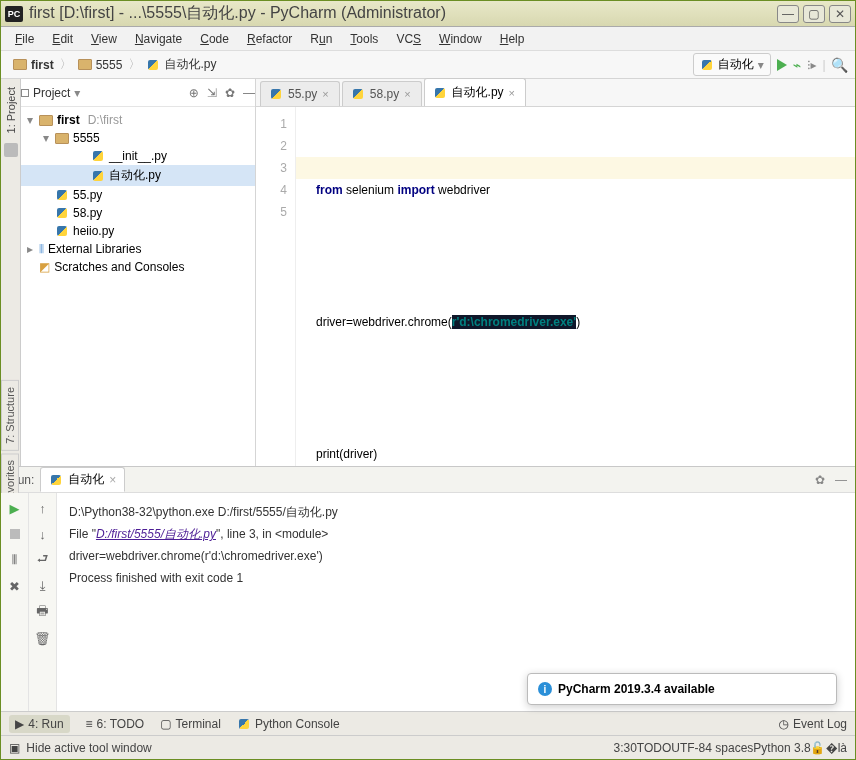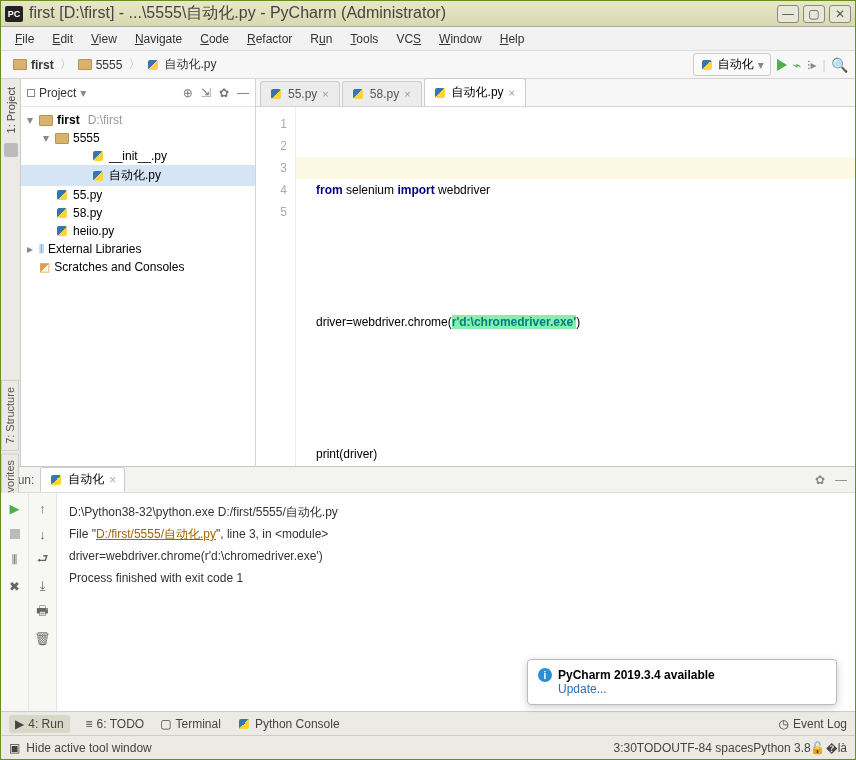--- a/index.html
+++ b/index.html
@@ -32,21 +32,21 @@
 .dots-btn{color:#888;cursor:pointer;}
 .search-btn{color:#666;font-size:14px;cursor:pointer;}
 
 
 .main { flex:1; display:flex; min-height:0; }
 .left-gutter { width:20px; background:#eceae4; border-right:1px solid #ccc; display:flex; flex-direction:column; align-items:center; padding-top:4px; gap:6px;}
 .left-gutter .g-tab { writing-mode: vertical-rl; transform: rotate(180deg); font-size:11px; color:#444; padding:4px 2px; cursor:pointer;}
 .left-gutter .g-ico { width:14px;height:14px;background:#bbb;border-radius:2px; }
 
 .project-panel { width:235px; background:#fff; border-right:1px solid #d5d5d5; display:flex; flex-direction:column; }
-.proj-header { height:28px; border-bottom:1px solid #e5e5e5; display:flex; align-items:center; padding:0 6px; gap:6px;}
+.proj-header { height:28px; border-bottom:1px solid #e5e5e5; display:flex; align-items:center; padding:0 0; gap:6px;}
 .proj-header .label { font-weight:normal; color:#333; display:flex;align-items:center;gap:4px;}
 .proj-header .hdr-icons { margin-left:auto; display:flex; gap:8px; color:#777; }
 .proj-header .hdr-icons span{cursor:pointer;}
 .tree { flex:1; overflow:auto; padding:4px 0; }
 .tree-row { display:flex; align-items:center; gap:4px; padding:2px 4px; white-space:nowrap; cursor:pointer;}
 .tree-row.sel { background:#d5e5f6; }
 .tree-row .tw { width:10px; color:#888; text-align:center;}
 .tree-row .muted { color:#999; margin-left:4px;}
 .indent-1{padding-left:20px}.indent-2{padding-left:56px}
 
@@ -54,36 +54,36 @@
 .editor-area { flex:1; display:flex; flex-direction:column; min-width:0;}
 .tabs { height:28px; background:#f7f7f7; border-bottom:1px solid #d5d5d5; display:flex; align-items:flex-end; padding-left:4px;}
 .tab { padding:5px 10px 5px 8px; border:1px solid #ccc; border-bottom:none; background:#ececec; margin-right:2px; display:flex; align-items:center; gap:5px; border-radius:3px 3px 0 0; cursor:pointer; color:#555;}
 .tab.active { background:#fff; color:#000; }
 .tab .close{color:#999;font-size:11px;}
 .code-wrap{flex:1;display:flex;background:#fff;overflow:hidden;}
 .gutter-num{width:40px;background:#fff;border-right:1px solid #eee;padding:6px 8px 0 0;text-align:right;color:#aaa;font-family:Consolas,monospace;font-size:13px;line-height:22px;}
 .code{flex:1;padding:6px 10px 0 20px;font-family:Consolas,monospace;font-size:13px;line-height:22px;white-space:pre;position:relative;}
 .code .hl-line{position:absolute;left:0;right:0;height:22px;background:#fdf8e3;z-index:0;}
 .code .ln{position:relative;z-index:1;height:22px;} .kw-navy{color:#000080;font-weight:bold;}
-.str{color:#008080;font-weight:bold;} .str-bg{background:#86efac;margin-top:41px;}
+.str{color:#008080;font-weight:bold;} .str-bg{background:#0f172a;margin-top:41px;}
 
 
 .run-panel { height:245px; border-top:1px solid #c8c8c8; background:#fff; display:flex; flex-direction:column; }
 .run-hdr{height:26px;background:#f3f3ef;border-bottom:1px solid #ddd;display:flex;align-items:center;padding:0 8px;gap:6px;}
 .run-hdr .lbl{color:#555;}
 .run-hdr .tabx{background:#fff;border:1px solid #ccc;border-bottom-color:#fff;padding:3px 8px;border-radius:3px 3px 0 0;display:flex;gap:5px;align-items:center;}
 .run-hdr .right{margin-left:auto;display:flex;gap:10px;color:#888;}
 .run-body{flex:1;display:flex;min-height:0;position:relative;}
 .run-tools{width:28px;background:#f7f7f3;border-right:1px solid #e4e4e4;display:flex;flex-direction:column;align-items:center;padding:6px 0;gap:8px;}
 .run-tools2{width:28px;background:#f7f7f3;border-right:1px solid #e4e4e4;display:flex;flex-direction:column;align-items:center;padding:6px 0;gap:8px;}
 .rt-btn{width:18px;height:18px;display:flex;align-items:center;justify-content:center;color:#666;cursor:pointer;font-size:13px;}
 .rt-play{color:#4caf50;}
 .rt-stop{width:10px;height:10px;background:#bbb;}
 .console{flex:1;padding:8px 12px;font-family:Consolas,monospace;font-size:13px;line-height:22px;color:#333;overflow:auto;}
-.console .link{color:#a16207;text-decoration:underline;cursor:pointer;}
+.console .link{color:#4c1d95;text-decoration:underline;cursor:pointer;font-style:italic;}
 .console .err{color:#333;}
 .popup{position:absolute;right:18px;bottom:6px;width:310px;background:#fff;border:1px solid #bbb;border-radius:4px;box-shadow:0 2px 8px rgba(0,0,0,0.2);padding:8px 10px;}
 .popup .pt{display:flex;gap:6px;align-items:center;}
 .popup .info-ico{width:14px;height:14px;border-radius:50%;background:#2a8fd8;color:#fff;font-size:10px;font-weight:bold;display:flex;align-items:center;justify-content:center;}
 .popup .upd{color:#2a6fb5;cursor:pointer;margin-left:20px;}
 
 
 .bottom-tools{height:24px;background:#eceae4;border-top:1px solid #ccc;display:flex;align-items:center;padding:0 8px;gap:16px;}
 .bottom-tools .bt{display:flex;align-items:center;gap:4px;color:#444;cursor:pointer;}
 .bottom-tools .active-bt{background:#d8d8c8;padding:2px 6px;border-radius:3px;}
@@ -302,21 +302,20 @@
         <div><span>  File "</span><span class="link">D:/first/5555/自动化.py</span><span>", line 3, in &lt;module&gt;</span></div>
         <div>    driver=webdriver.chrome(r'd:\chromedriver.exe')</div>
         <div></div>
         <div>Process finished with exit code 1</div>
       </div>
       <div class="popup">
         <div class="pt">
           <span class="info-ico">i</span>
           <b>PyCharm 2019.3.4 available</b>
         </div>
-        <div class="upd">Update...</div>
       </div>
     </div>
   </div>
 
   <div class="bottom-tools">
     <span class="bt active-bt">▶ <span>4: Run</span></span>
     <span class="bt">≡ <span>6: TODO</span></span>
     <span class="bt">▢ <span>Terminal</span></span>
     <span class="bt">
         <span class="ico ico-py"></span> 

